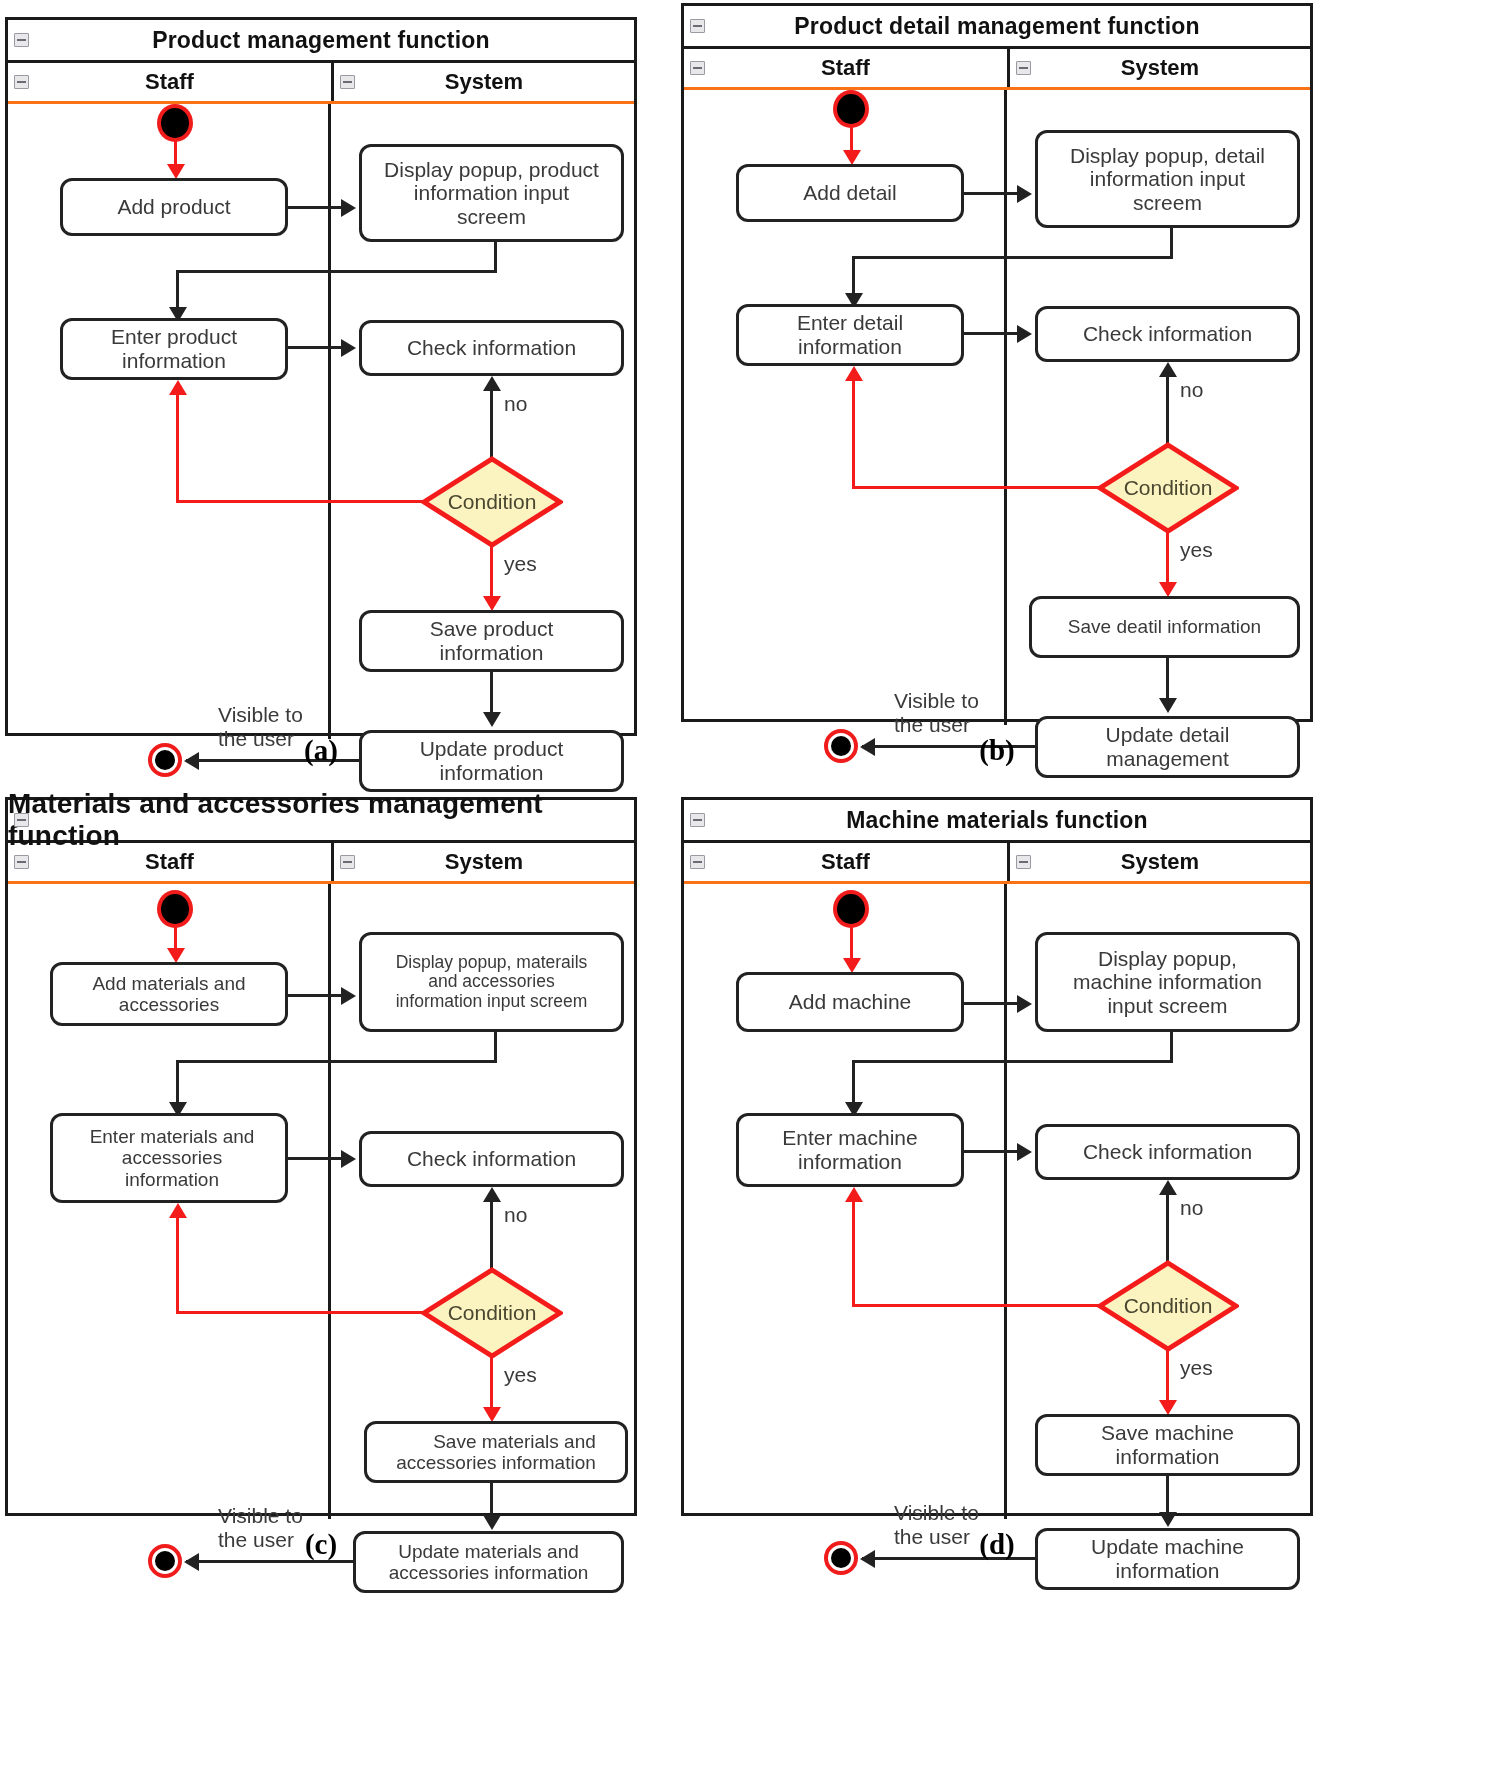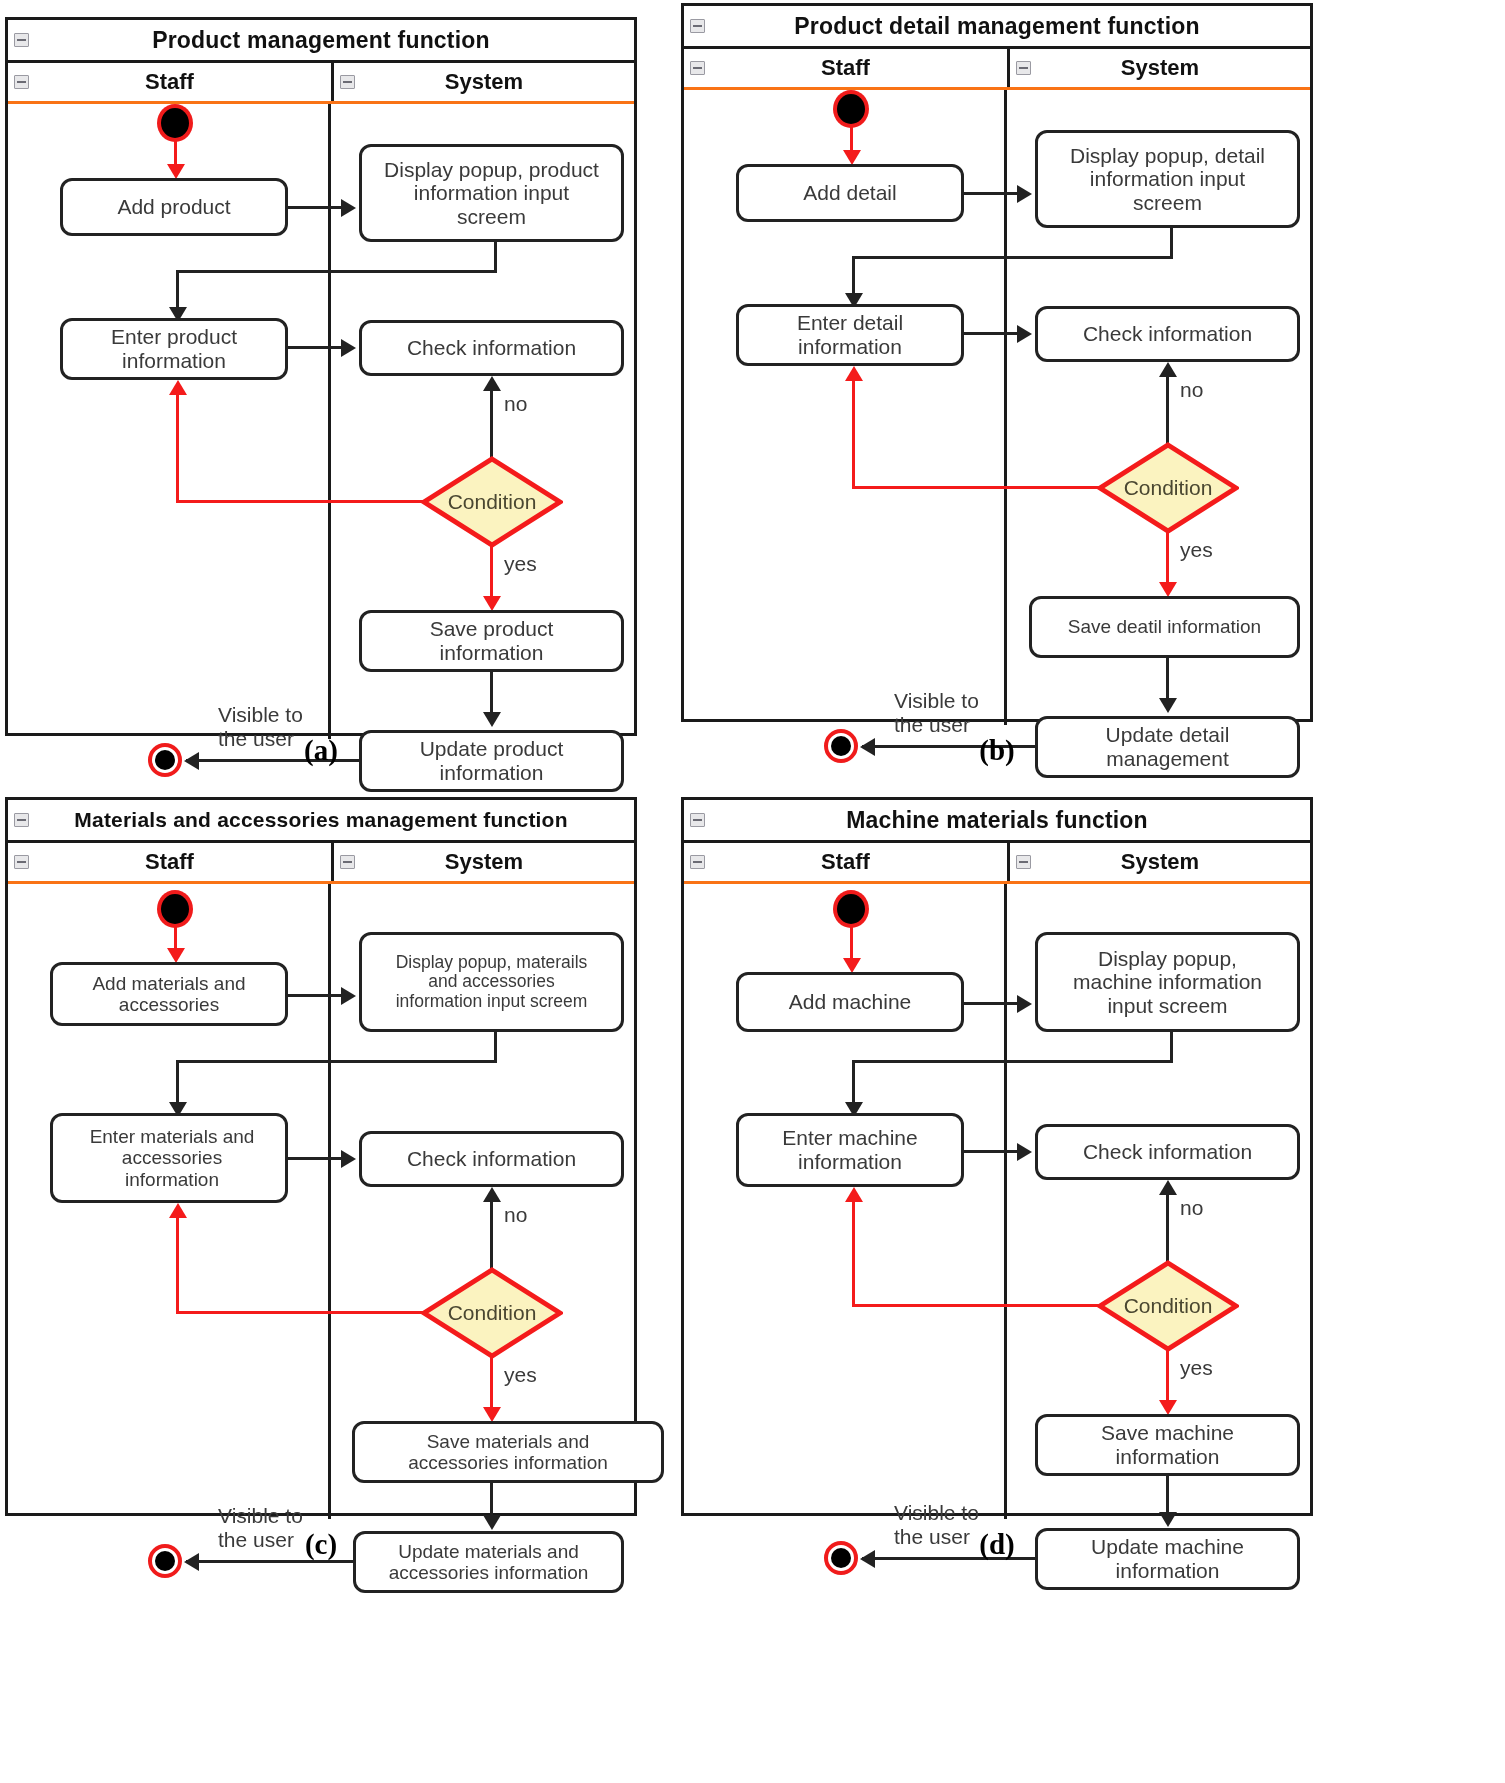--- a/index.html
+++ b/index.html
@@ -224,21 +224,21 @@
       <div class="endnode" style="left:140px;top:639px;"></div>
       <div class="edgelabel" style="left:210px;top:599px;width:130px;white-space:pre-line;">Visible to
 the user</div>
     </div>
   </div>
   <div class="caption" style="left:681px;top:734px;width:632px;">(b)</div>
 
   <div class="panel" style="left:5px;top:797px;width:632px;height:719px;">
     <div class="panel-title">
       <span class="minusbox"></span>
-      <span style="font-size:21px;">Materials and accessories management function</span>
+      <span style="font-size:28px;">Materials and accessories management function</span>
     </div>
     <div class="lane-head">
       <div class="lh-left" style="width:323px;">
         <span class="minusbox"></span>
         <span>Staff</span>
       </div>
       <div style="flex:1;">
         <span class="minusbox"></span>
         <span>System</span>
       </div>
@@ -286,21 +286,21 @@
       </div>
 
       <div class="hline red" style="left:168px;top:427px;width:248px;"></div>
       <div class="vline red" style="left:168px;top:333px;height:96px;"></div>
       <div class="arrowU red" style="left:161px;top:319px;"></div>
 
       <div class="vline red" style="left:482px;top:473px;height:54px;"></div>
       <div class="arrowD red" style="left:475px;top:523px;"></div>
       <div class="edgelabel" style="left:496px;top:479px;">yes</div>
 
-      <div class="act small" style="left:344px;top:537px;width:312px;height:62px;white-space:pre-line;">Save materials and
+      <div class="act small" style="left:356px;top:537px;width:264px;height:62px;white-space:pre-line;text-align:right;">Save materials and
 accessories information</div>
 
       <div class="vline" style="left:482px;top:599px;height:40px;"></div>
       <div class="arrowD" style="left:475px;top:631px;"></div>
 
       <div class="act small" style="left:345px;top:647px;width:271px;height:62px;white-space:pre-line;">Update materials and
 accessories information</div>
 
       <div class="hline" style="left:178px;top:676px;width:169px;"></div>
       <div class="arrowL" style="left:176px;top:669px;"></div>

